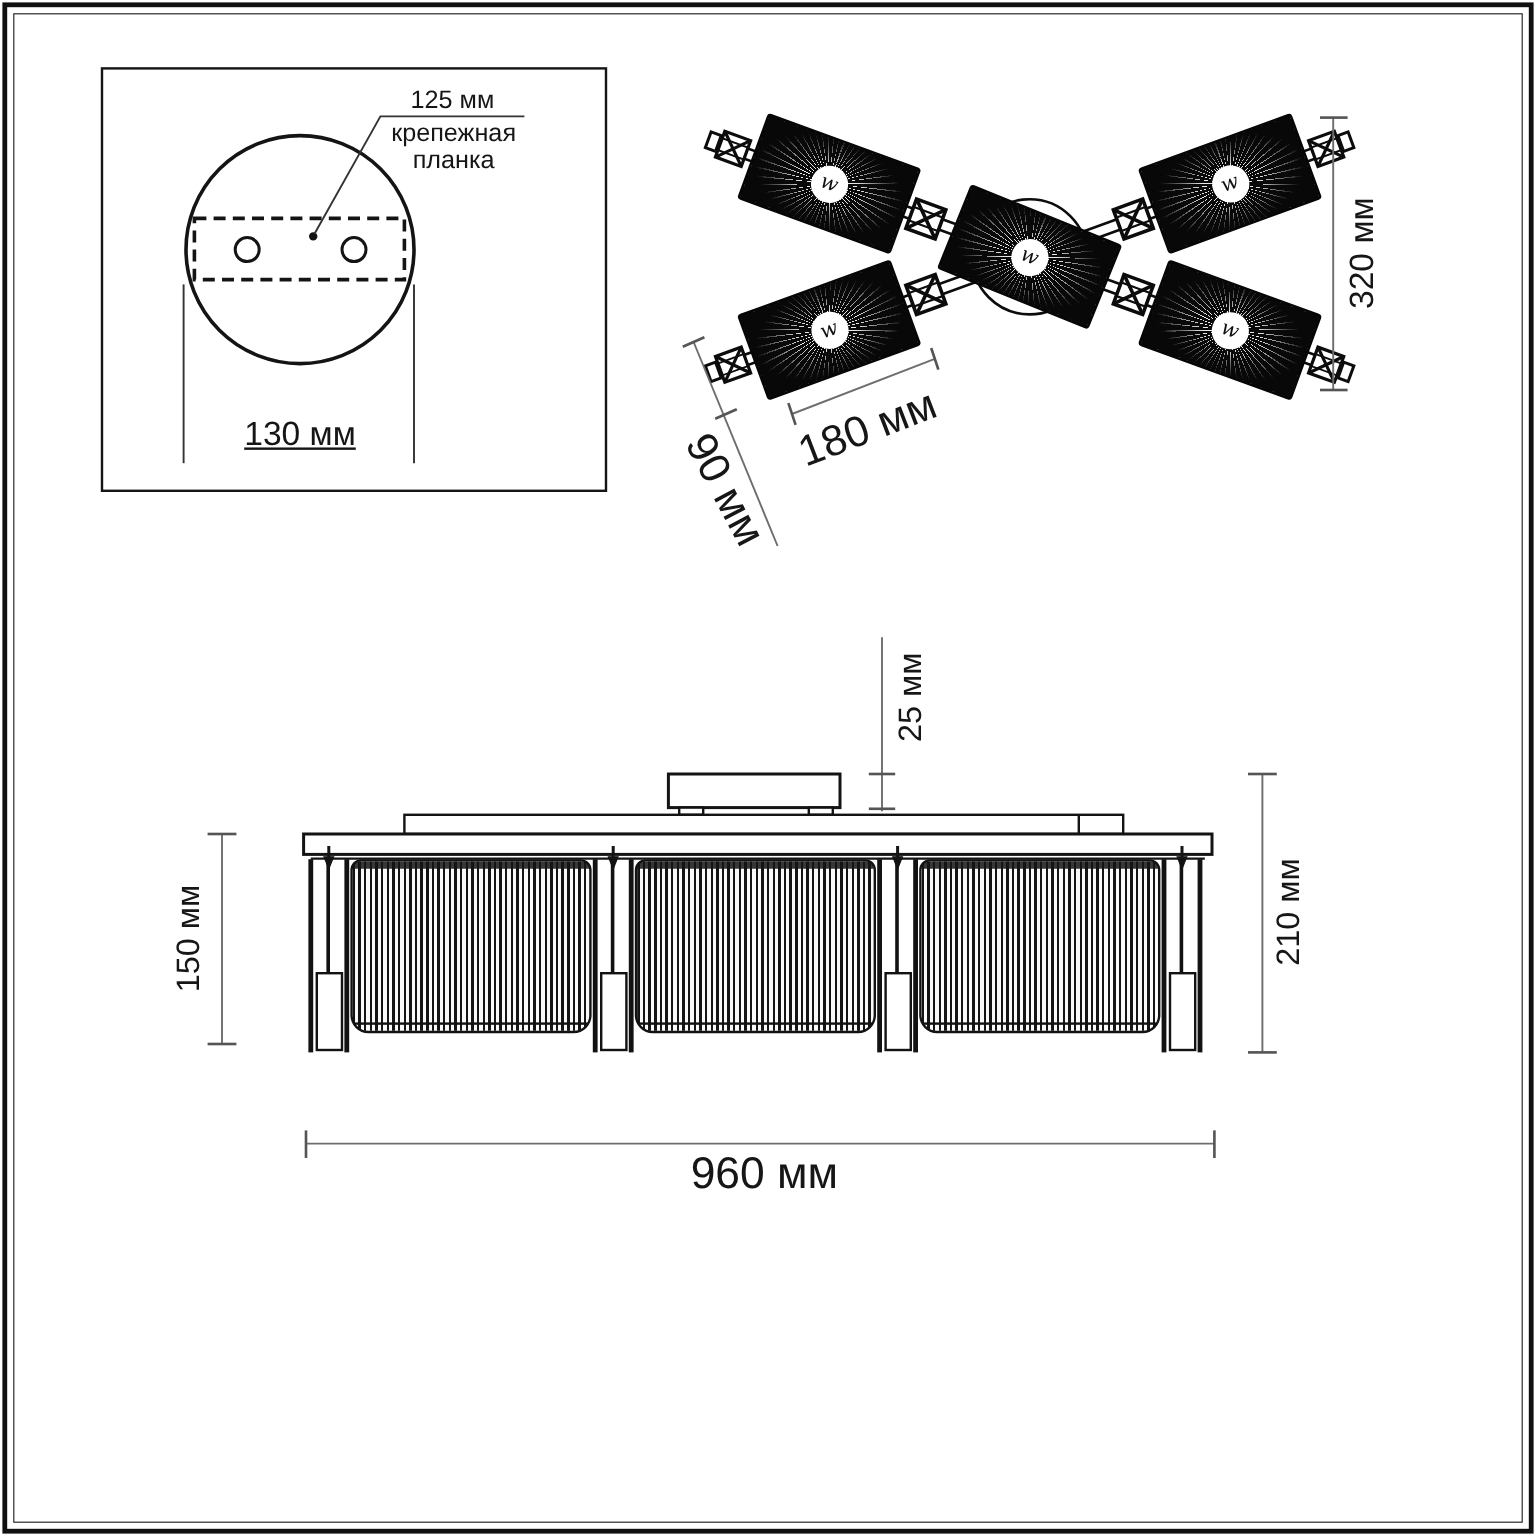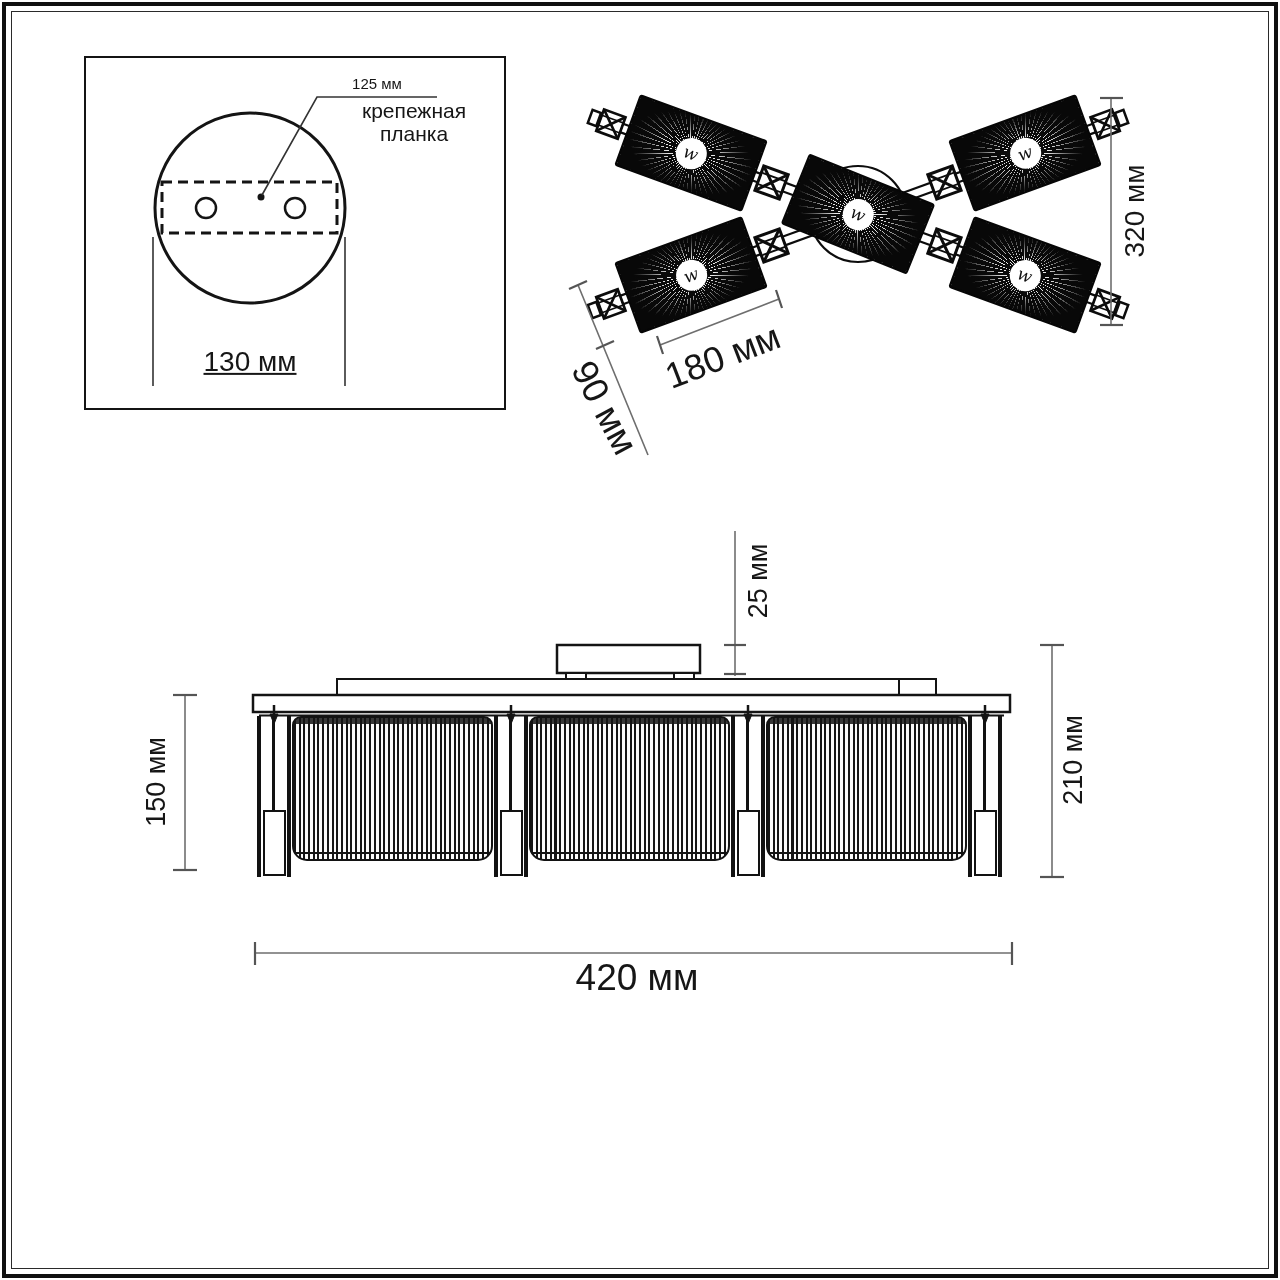--- a/index.html
+++ b/index.html
@@ -198,28 +198,28 @@
     <div class="stem"></div>
     <div class="crystal"></div>
   </div>
   <div class="post" style="left:968px;">
     <div class="rod-l"></div>
     <div class="rod-r"></div>
     <div class="stem"></div>
     <div class="crystal"></div>
   </div>
 
-  <div class="lbl" style="left:377px;top:84px;transform:translate(-50%,-50%);font-size:15px;text-align:center;">125 мм</div>
-  <div class="lbl" style="left:378px;top:123px;transform:translate(-50%,-50%);font-size:21px;margin-left:36px;">
+  <div class="lbl" style="left:377px;top:84px;transform:translate(-50%,-50%);font-size:21px;text-align:center;">125 мм</div>
+  <div class="lbl" style="left:378px;top:123px;transform:translate(-50%,-50%);font-size:21px;">
     <div>крепежная</div>
     <div>планка</div>
   </div>
   <div class="lbl" style="left:250px;top:362px;transform:translate(-50%,-50%);font-size:28px;text-decoration:underline;">130 мм</div>
 
   <div class="lbl r90" style="left:1135px;top:211px;font-size:28px;">320 мм</div>
   <div class="lbl" style="left:723px;top:357px;transform:translate(-50%,-50%) rotate(-21deg);font-size:36px;">180 мм</div>
   <div class="lbl" style="left:604px;top:408px;transform:translate(-50%,-50%) rotate(62deg);font-size:36px;">90 мм</div>
 
   <div class="lbl r90" style="left:157px;top:782px;font-size:27px;">150 мм</div>
   <div class="lbl r90" style="left:759px;top:581px;font-size:27px;">25 мм</div>
   <div class="lbl r90" style="left:1074px;top:760px;font-size:27px;">210 мм</div>
-  <div class="lbl" style="left:637px;top:978px;transform:translate(-50%,-50%);font-size:37px;">420 мм</div>
+  <div class="lbl" style="left:637px;top:978px;transform:translate(-50%,-50%);font-size:37px;">960 мм</div>
 </div>
 
 </body></html>

